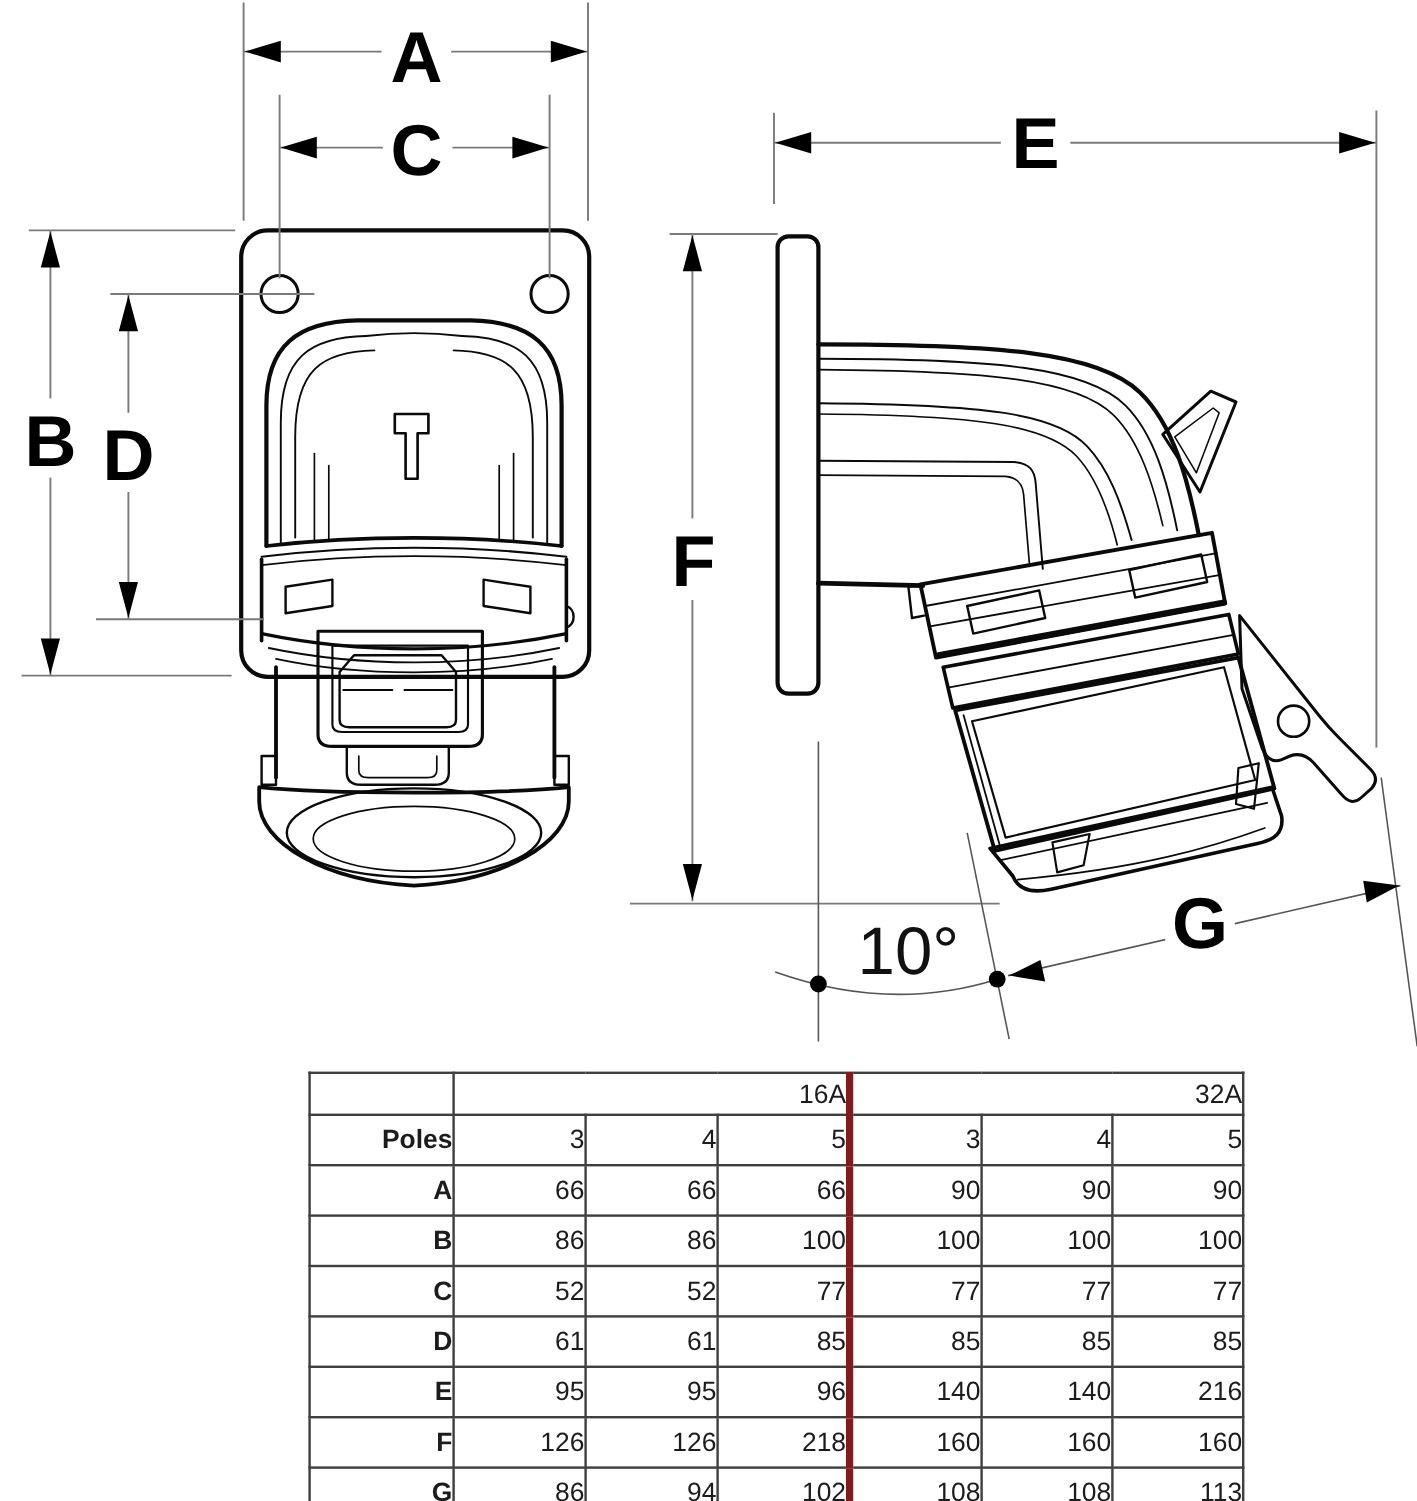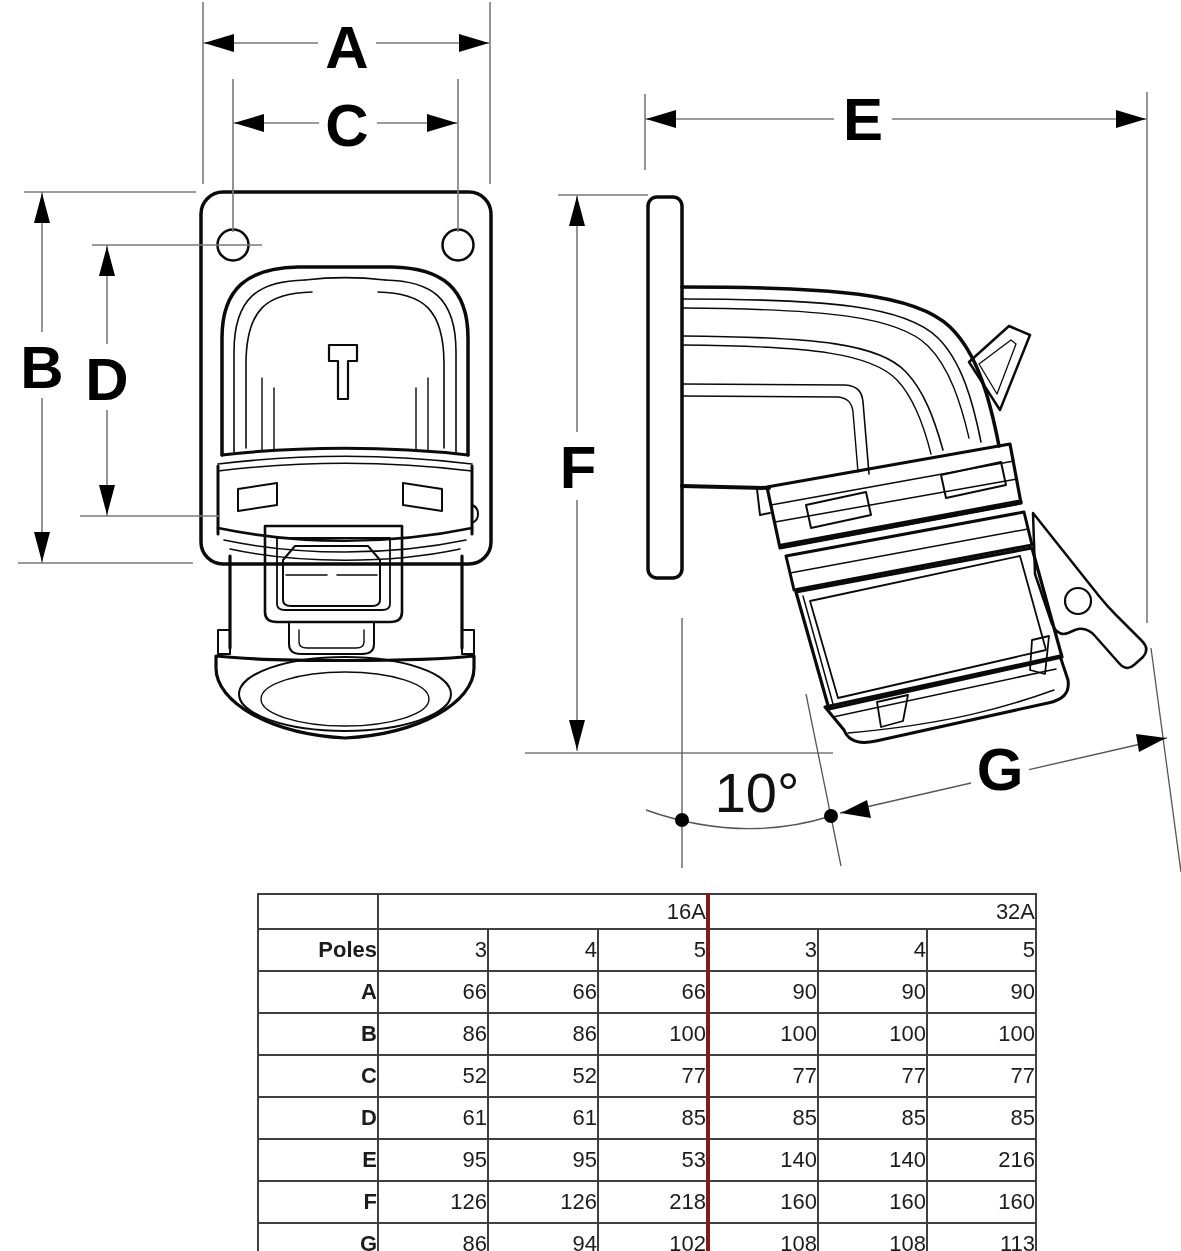--- a/index.html
+++ b/index.html
@@ -9,21 +9,21 @@
   
   .dimlabel{font-family:"Liberation Sans", sans-serif;font-weight:bold;font-size:60px;fill:#000;}
   .anglelabel{font-family:"Liberation Sans", sans-serif;font-weight:normal;font-size:56px;fill:#111;}
   
   .dim-table{position:absolute;left:257px;top:893px;border-collapse:collapse;table-layout:fixed;
              width:778px;font-family:"Liberation Sans", sans-serif;font-size:22px;color:#1c1c1c;}
   .dim-table td{border:2px solid #3f3f3f;text-align:right;vertical-align:middle;height:40px;
                 padding:0;overflow:hidden;}
   .dim-table tr.group-row td{height:33px;}
   .dim-table td.rowhead{font-weight:bold;margin-left:28px;}
-  .dim-table td.thick{border-left:4px solid #7f1d1d;}
+  .dim-table td.thick{border-left:6px solid #7f1d1d;}
 </style>
 </head>
 <body>
 
 <div class="stage">
 
 <svg class="drawing-svg" width="1181" height="885" viewBox="0 0 1181 885">
 
   <g fill="none" stroke="#0a0a0a" stroke-linecap="round" stroke-linejoin="round">
 
@@ -256,21 +256,21 @@
     <td>61</td>
     <td>85</td>
     <td class="thick">85</td>
     <td>85</td>
     <td>85</td>
   </tr>
   <tr>
     <td class="rowhead">E</td>
     <td>95</td>
     <td>95</td>
-    <td>53</td>
+    <td>96</td>
     <td class="thick">140</td>
     <td>140</td>
     <td>216</td>
   </tr>
   <tr>
     <td class="rowhead">F</td>
     <td>126</td>
     <td>126</td>
     <td>218</td>
     <td class="thick">160</td>

